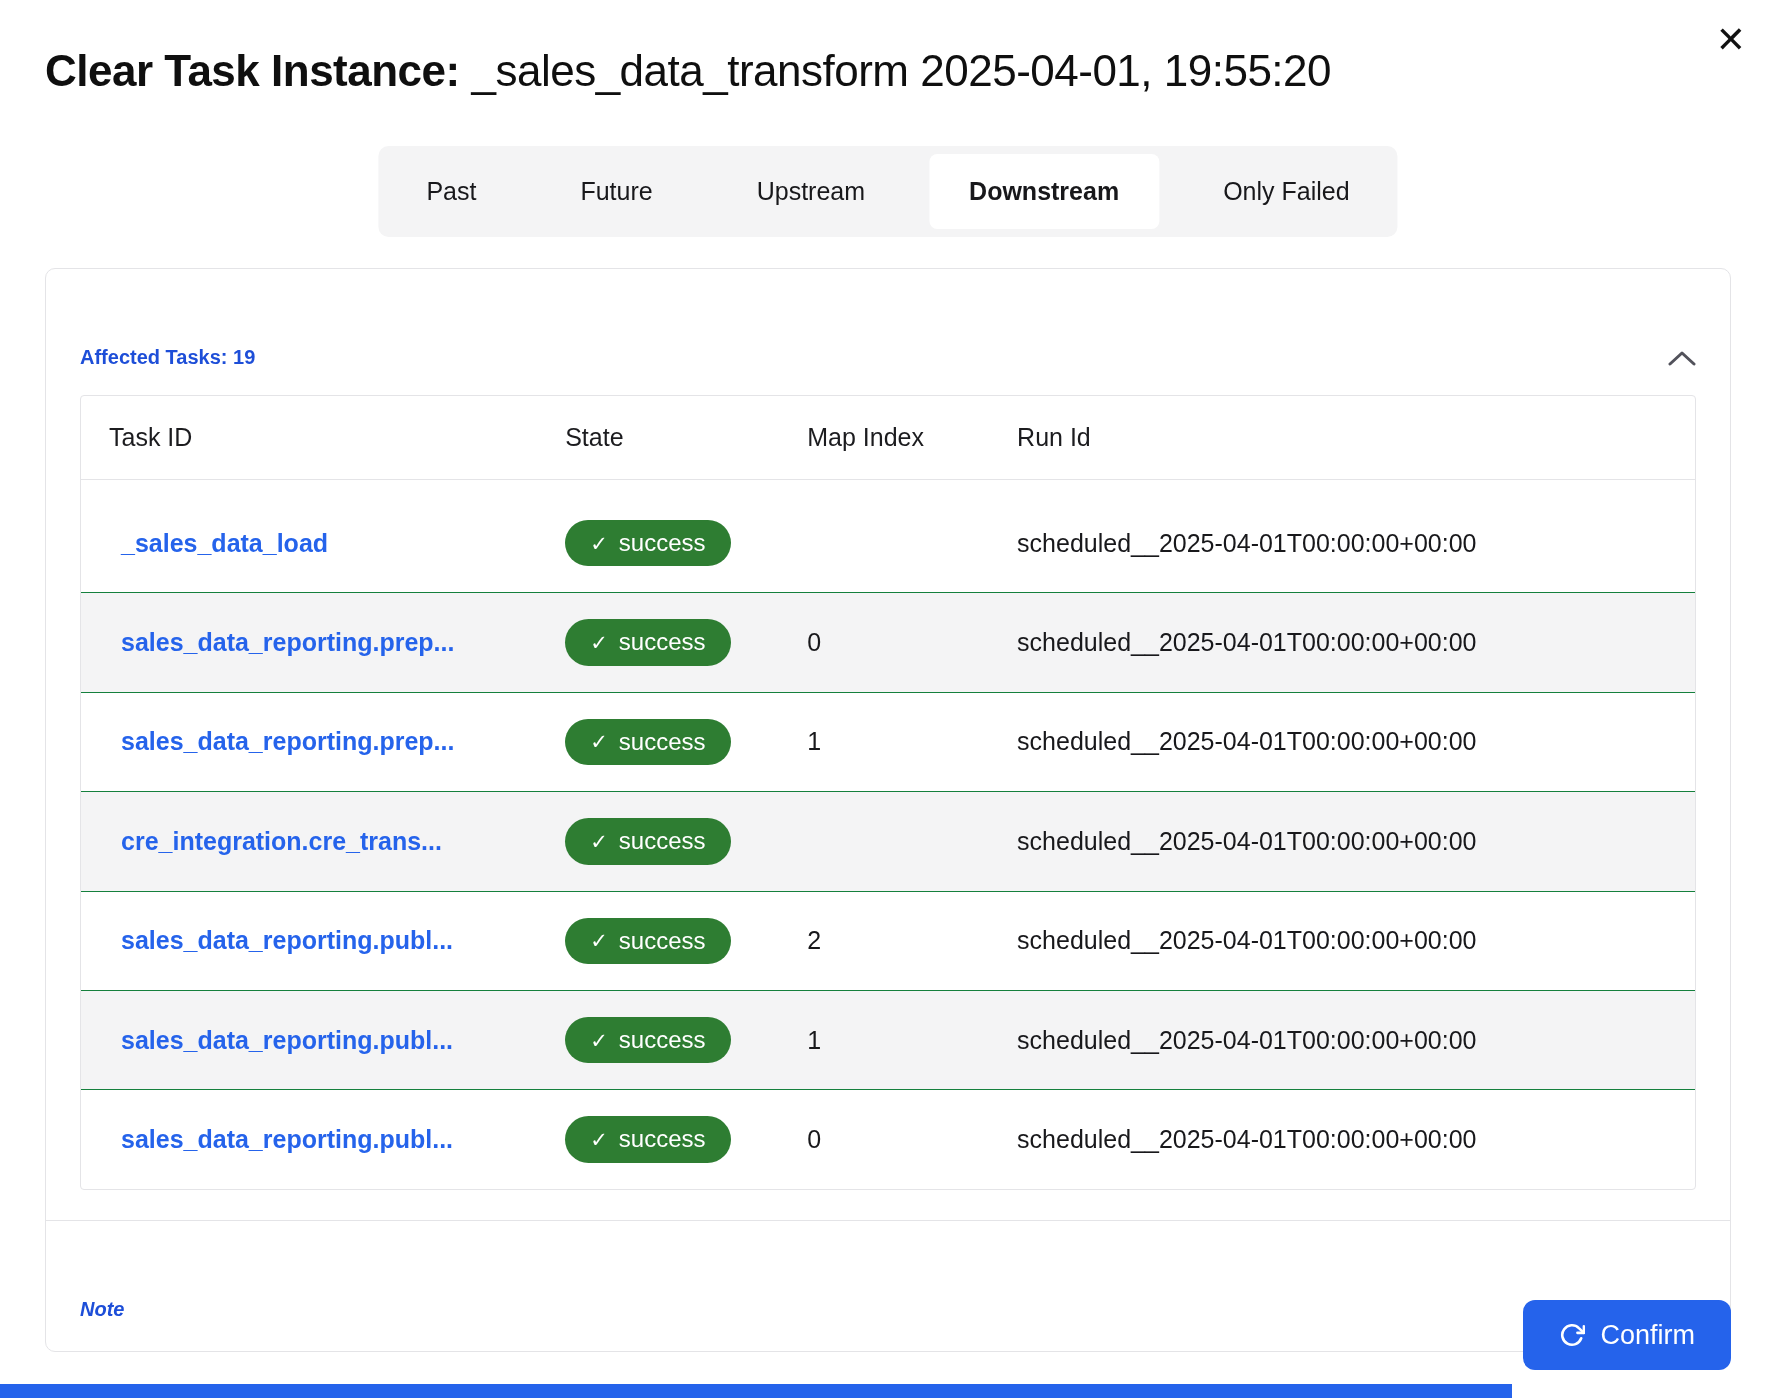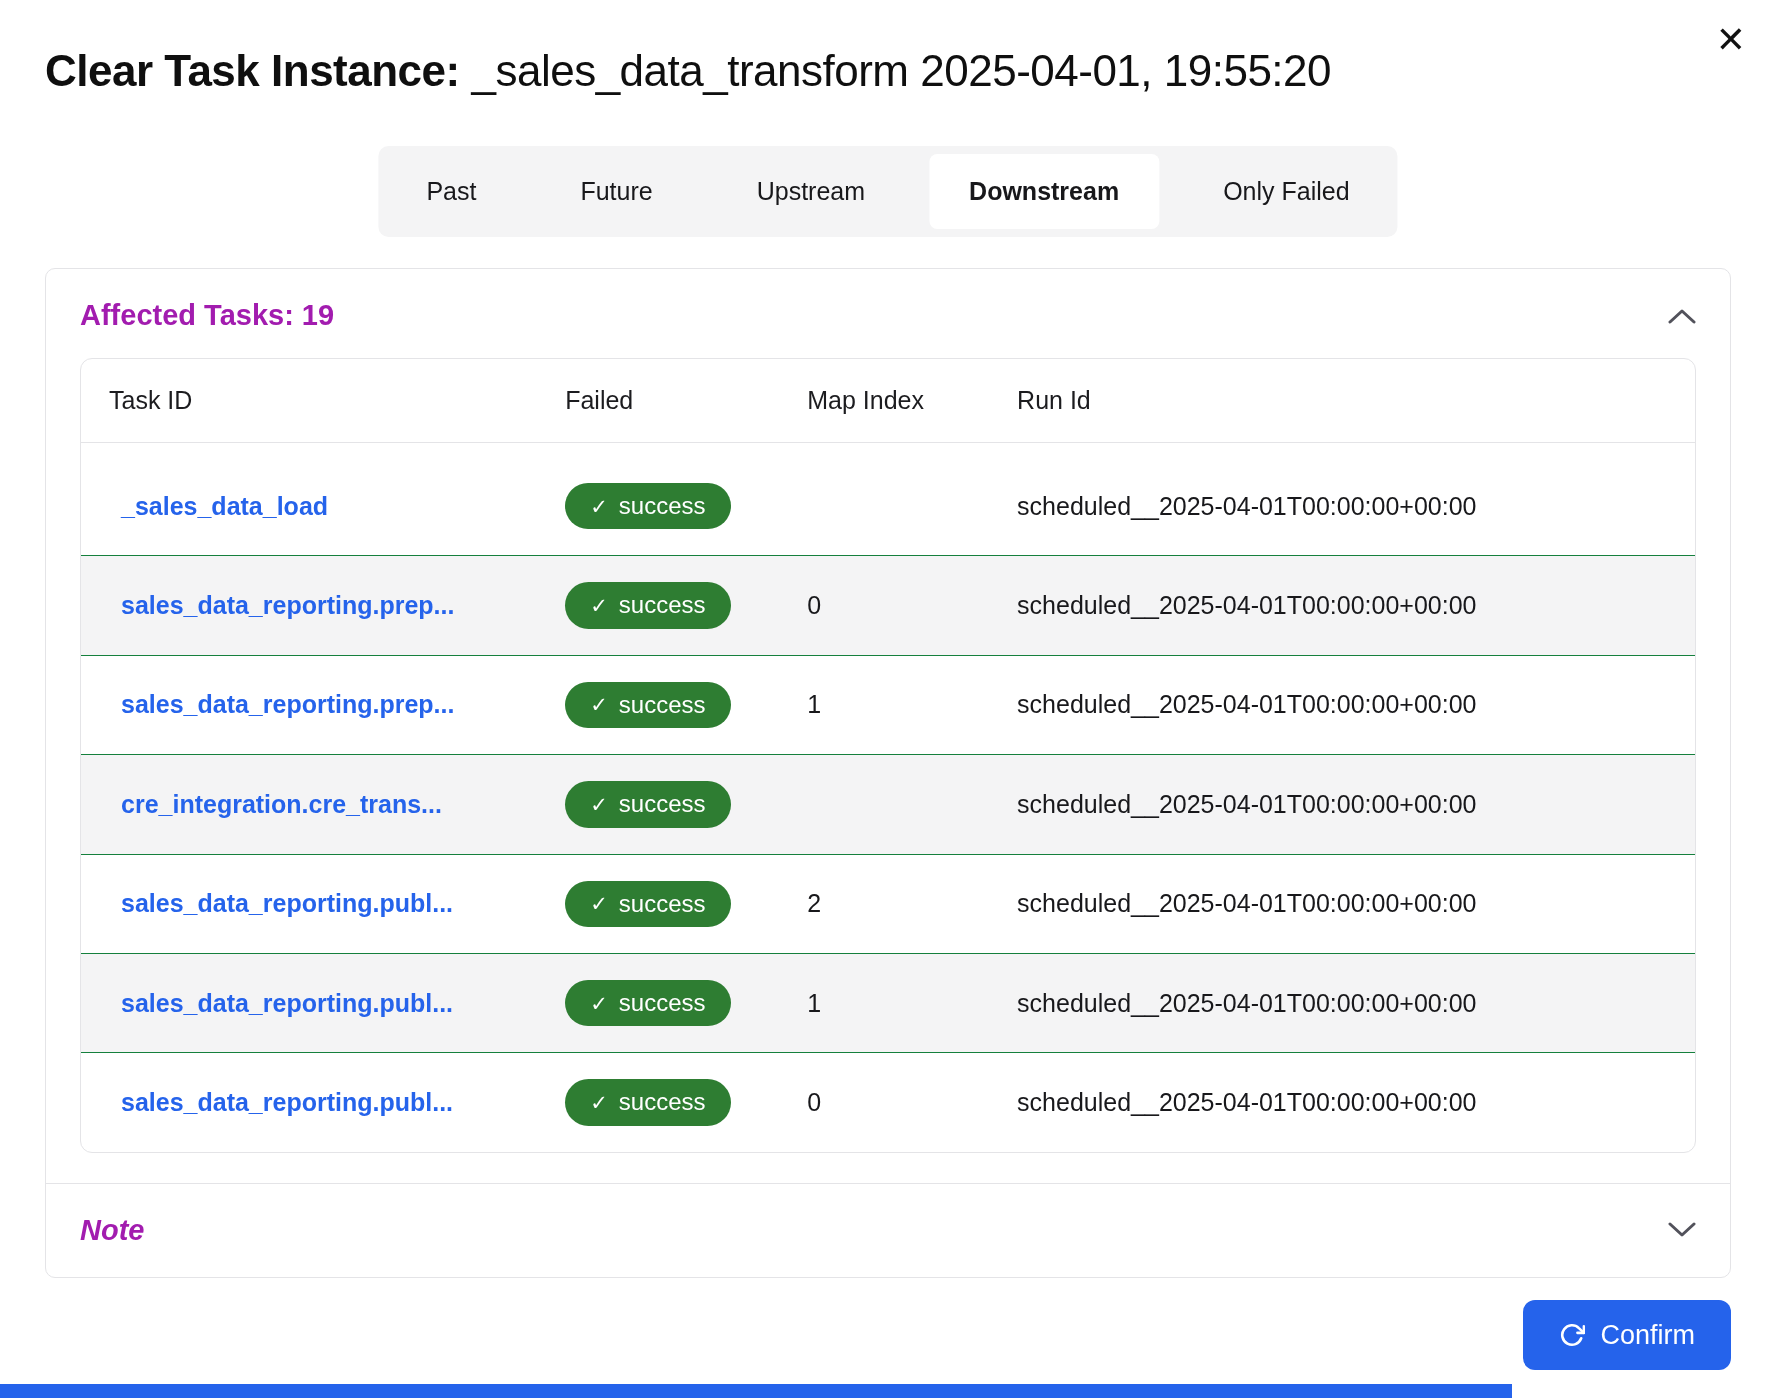--- a/index.html
+++ b/index.html
@@ -36,24 +36,24 @@
   }
   .tab.active{background:#fff;font-weight:600;}
   .panel{
     position:absolute;left:45px;right:45px;top:268px;
     border:1px solid var(--border);border-radius:10px;background:#fff;
   }
   .section{padding:30px 34px;}
   .note-section{border-top:1px solid var(--border);font-style:italic;}
   .sec-head{
     display:flex;align-items:center;justify-content:space-between;
-    font-size:29px;font-weight:700;cursor:pointer;color:#a21caf;
+    font-size:20px;font-weight:700;cursor:pointer;color:#1d4ed8;margin-top:47px;
   }
   .chev{flex:0 0 auto;}
-  .table-wrap{margin-top:26px;border:1px solid var(--border);border-radius:12px;overflow:hidden;}
+  .table-wrap{margin-top:26px;border:1px solid var(--border);border-radius:4px;overflow:hidden;}
   table{width:100%;border-collapse:collapse;table-layout:fixed;}
   col.c1{width:30%;}col.c2{width:15%;}col.c3{width:13%;}col.c4{width:42%;}
   th{
     font-size:25px;font-weight:500;text-align:left;color:#1c1c1f;
     padding:27px 0;border-bottom:1px solid var(--border);
   }
   th:first-child,td:first-child{padding-left:28px;}
   tbody::before{content:"";display:block;height:14px;}
   td{font-size:25px;padding:26px 0;vertical-align:middle;}
   tbody tr:nth-child(even){background:var(--row-alt);}
@@ -105,21 +105,21 @@
       <table>
         <colgroup>
             <col class="c1">
             <col class="c2">
             <col class="c3">
             <col class="c4">
           </colgroup>
         <thead>
           <tr>
               <th>Task ID</th>
-              <th>Failed</th>
+              <th>State</th>
               <th>Map Index</th>
               <th>Run Id</th>
             </tr>
         </thead>
         <tbody>
             <tr>
               <td><a href="#" class="task-link">_sales_data_load</a></td>
               <td><span class="badge">
                   <span class="check">✓</span>
                   <span>success</span>

